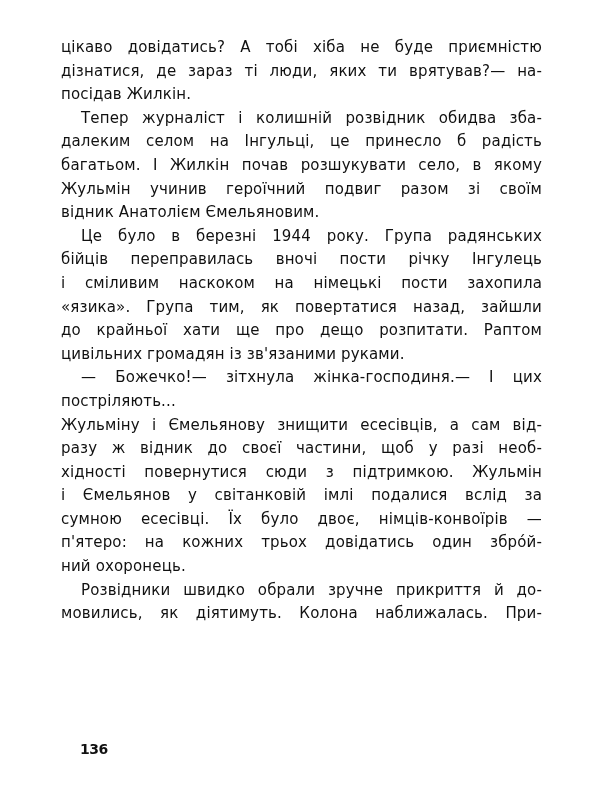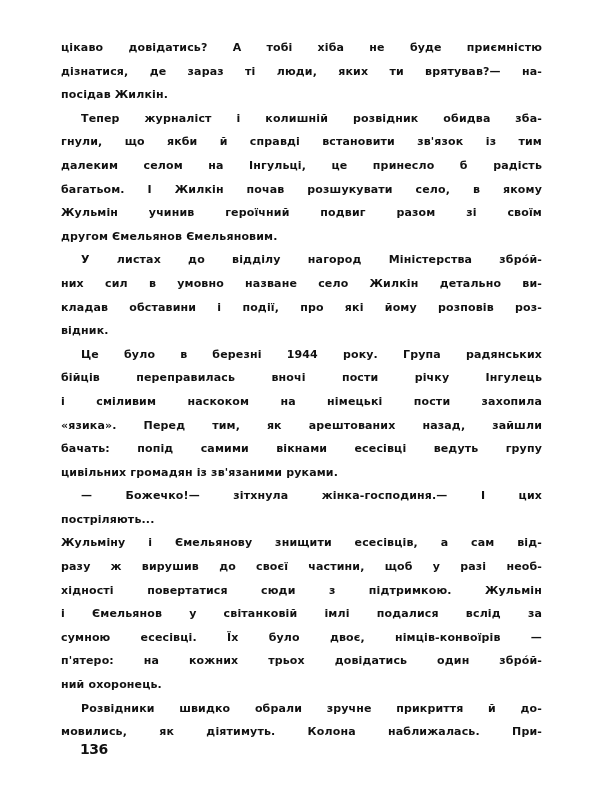--- a/index.html
+++ b/index.html
@@ -15,28 +15,27 @@
       font-family: "DejaVu Sans", sans-serif;
       color: #111111;
     }
     .page {
       position: absolute;
       left: 61px;
       top: 36px;
       width: 481px;
     }
     .line {
-      font-size: 11px;
+      font-size: 15px;
       line-height: 23.6px;
       height: 23.6px;
       white-space: nowrap;
       text-align: justify;
       text-align-last: justify;
       letter-spacing: 0.15px;
-      font-weight: bold;
     }
     .line.last {
       text-align-last: left;
     }
     .line.indent {
       padding-left: 20px;
     }
     .page-number {
       position: absolute;
       left: 80px;
@@ -54,52 +53,45 @@
 <div class="page">
 
   <div>
     <div class="line">цікаво довідатись? А тобі хіба не буде приємністю</div>
     <div class="line">дізнатися, де зараз ті люди, яких ти врятував?— на-</div>
     <div class="line last">посідав Жилкін.</div>
   </div>
 
   <div>
     <div class="line indent">Тепер журналіст і колишній розвідник обидва зба-</div>
-    <div class="line">гнули, що якби й справді встановити зв'язок із тим</div>
     <div class="line">далеким селом на Інгульці, це принесло б радість</div>
     <div class="line">багатьом. І Жилкін почав розшукувати село, в якому</div>
     <div class="line">Жульмін учинив героїчний подвиг разом зі своїм</div>
-    <div class="line last">другом Ємельянов Ємельяновим.</div>
+    <div class="line last">відник Анатолієм Ємельяновим.</div>
   </div>
 
-  <div>
-    <div class="line indent">У листах до відділу нагород Міністерства збрóй-</div>
-    <div class="line">них сил в умовно назване село Жилкін детально ви-</div>
-    <div class="line">кладав обставини і події, про які йому розповів роз-</div>
-    <div class="line last">відник.</div>
-  </div>
 
   <div>
     <div class="line indent">Це було в березні 1944 року. Група радянських</div>
     <div class="line">бійців переправилась вночі пости річку Інгулець</div>
     <div class="line">і сміливим наскоком на німецькі пости захопила</div>
-    <div class="line">«язика». Перед тим, як арештованих назад, зайшли</div>
-    <div class="line">бачать: попід самими вікнами есесівці ведуть групу</div>
+    <div class="line">«язика». Група тим, як повертатися назад, зайшли</div>
+    <div class="line">до крайньої хати ще про дещо розпитати. Раптом</div>
     <div class="line last">цивільних громадян із зв'язаними руками.</div>
   </div>
 
   <div>
     <div class="line indent">— Божечко!— зітхнула жінка-господиня.— І цих</div>
     <div class="line last">постріляють...</div>
   </div>
 
   <div>
     <div class="line">Жульміну і Ємельянову знищити есесівців, а сам від-</div>
-    <div class="line">разу ж вирушив до своєї частини, щоб у разі необ-</div>
-    <div class="line">хідності повертатися сюди з підтримкою. Жульмін</div>
+    <div class="line">разу ж відник до своєї частини, щоб у разі необ-</div>
+    <div class="line">хідності повернутися сюди з підтримкою. Жульмін</div>
     <div class="line">і Ємельянов у світанковій імлі подалися вслід за</div>
     <div class="line">сумною есесівці. Їх було двоє, німців-конвоїрів —</div>
     <div class="line">п'ятеро: на кожних трьох довідатись один збрóй-</div>
     <div class="line last">ний охоронець.</div>
   </div>
 
   <div>
     <div class="line indent">Розвідники швидко обрали зручне прикриття й до-</div>
     <div class="line">мовились, як діятимуть. Колона наближалась. При-</div>
 

